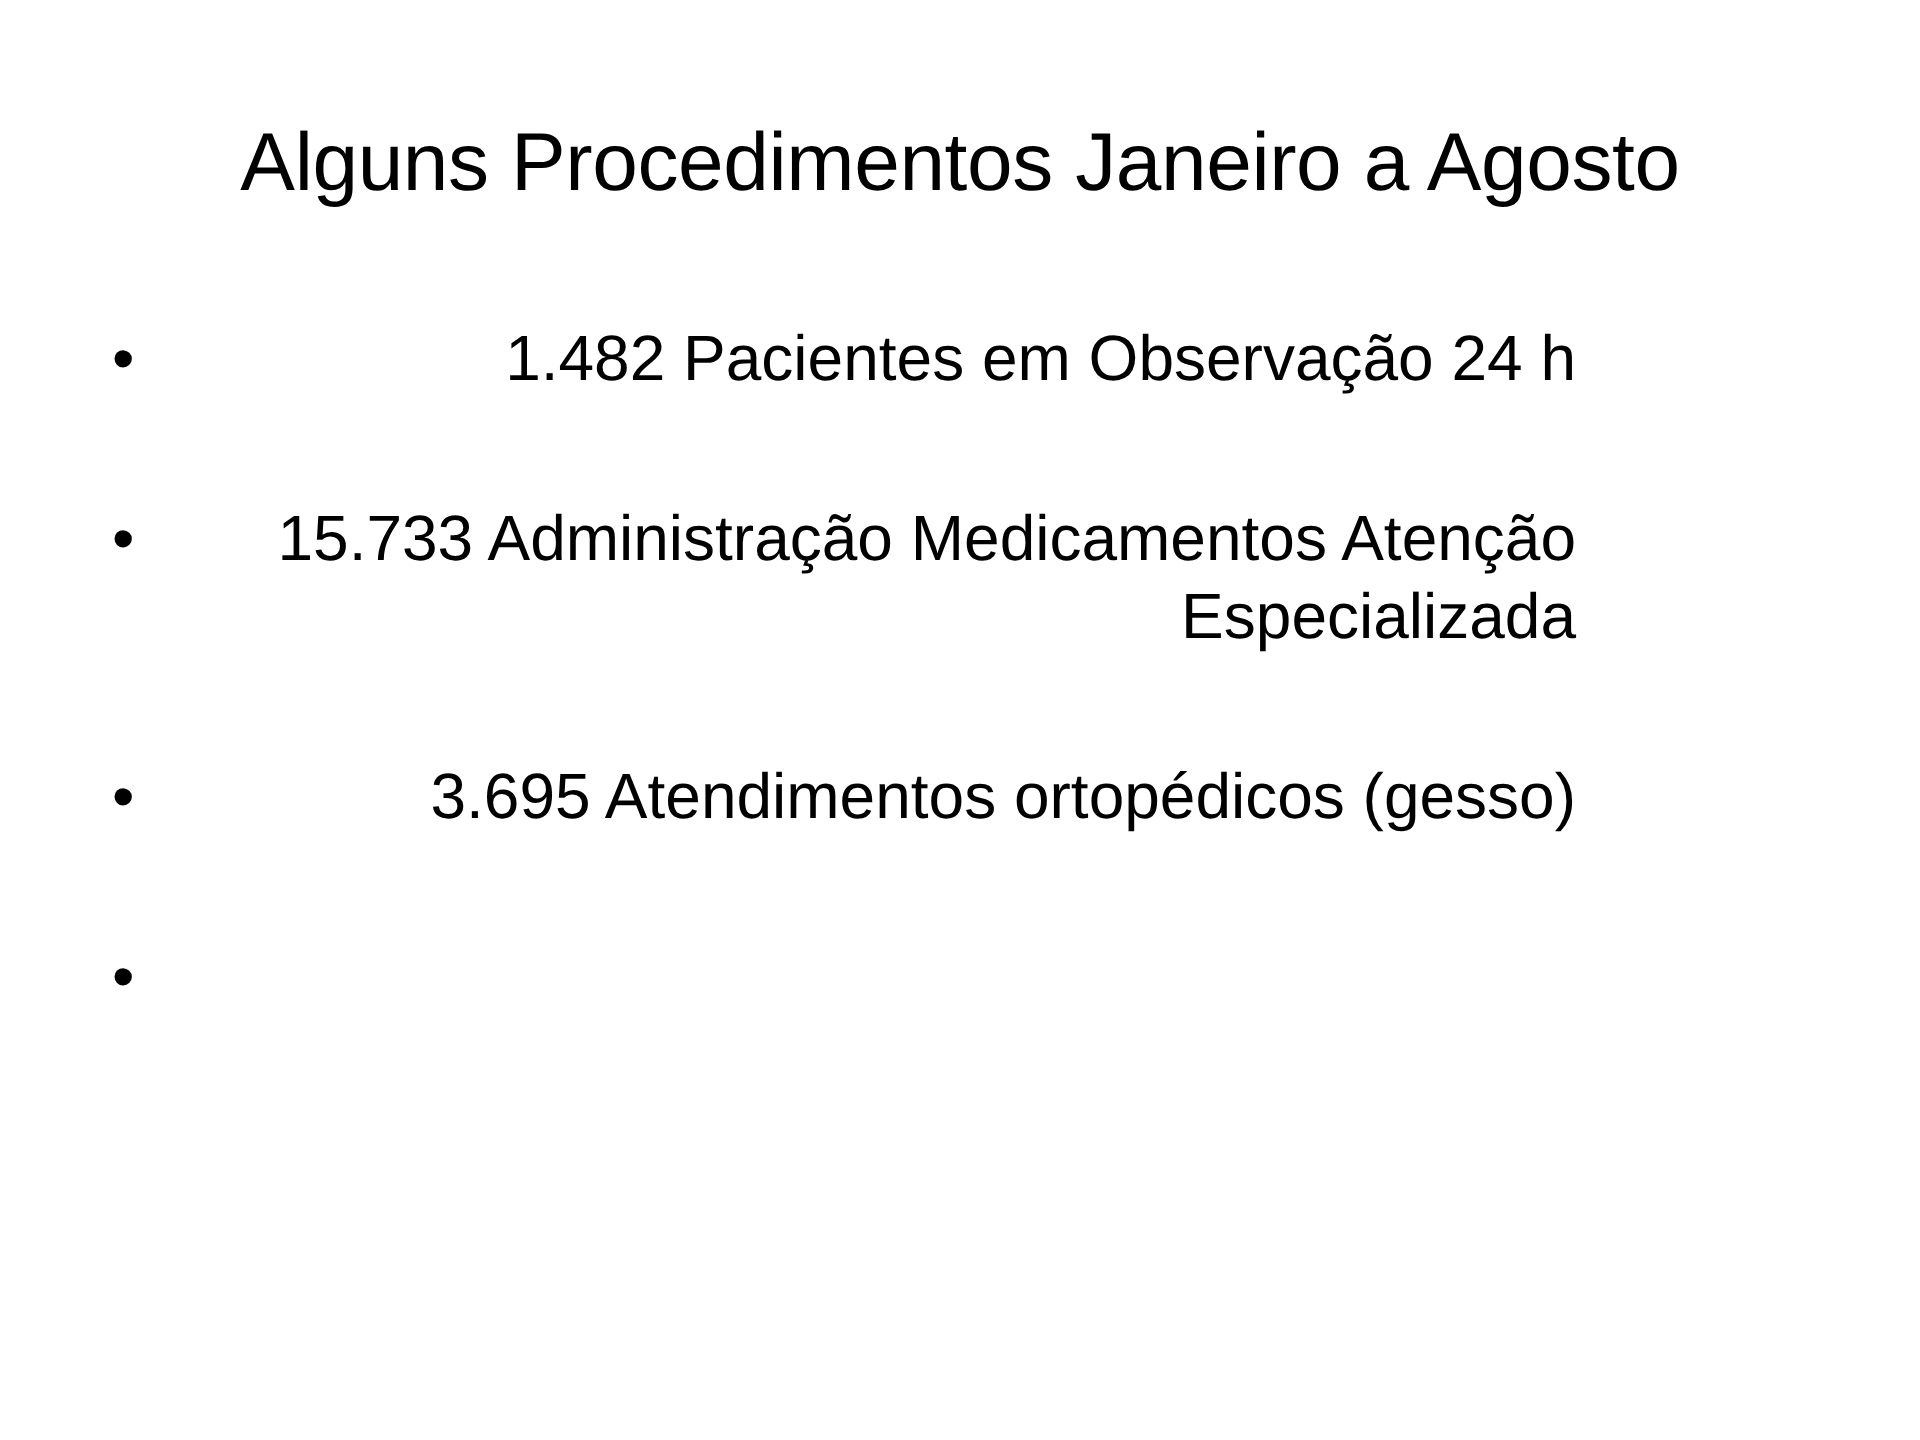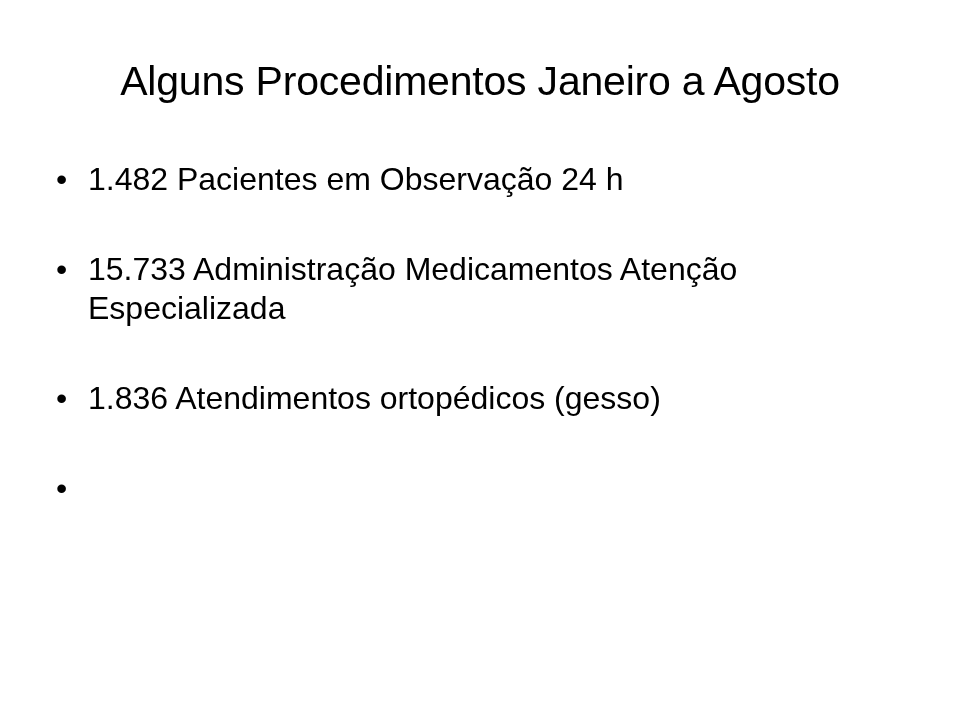--- a/index.html
+++ b/index.html
@@ -65,20 +65,21 @@
     font-size: 32px;
     line-height: 1.24;
     text-align: left;
     padding-left: 8px;
     box-sizing: border-box;
   }
 
   .bullet-text {
     flex: 1 1 auto;
     max-width: 700px;
+    text-align: right;
   }
 </style>
 </head>
 <body>
 
 <div class="slide">
 
   <div class="slide-title">Alguns Procedimentos Janeiro a Agosto</div>
 
   <ul class="bullet-list">
@@ -88,21 +89,21 @@
       <span class="bullet-text">1.482 Pacientes em Observação 24 h</span>
     </li>
 
     <li class="bullet-item">
       <span class="bullet-marker">•</span>
       <span class="bullet-text">15.733 Administração Medicamentos Atenção Especializada</span>
     </li>
 
     <li class="bullet-item">
       <span class="bullet-marker">•</span>
-      <span class="bullet-text">1.836 Atendimentos ortopédicos (gesso)</span>
+      <span class="bullet-text">3.695 Atendimentos ortopédicos (gesso)</span>
     </li>
 
     <li class="bullet-item">
       <span class="bullet-marker">•</span>
     </li>
 
   </ul>
 
 </div>
 

